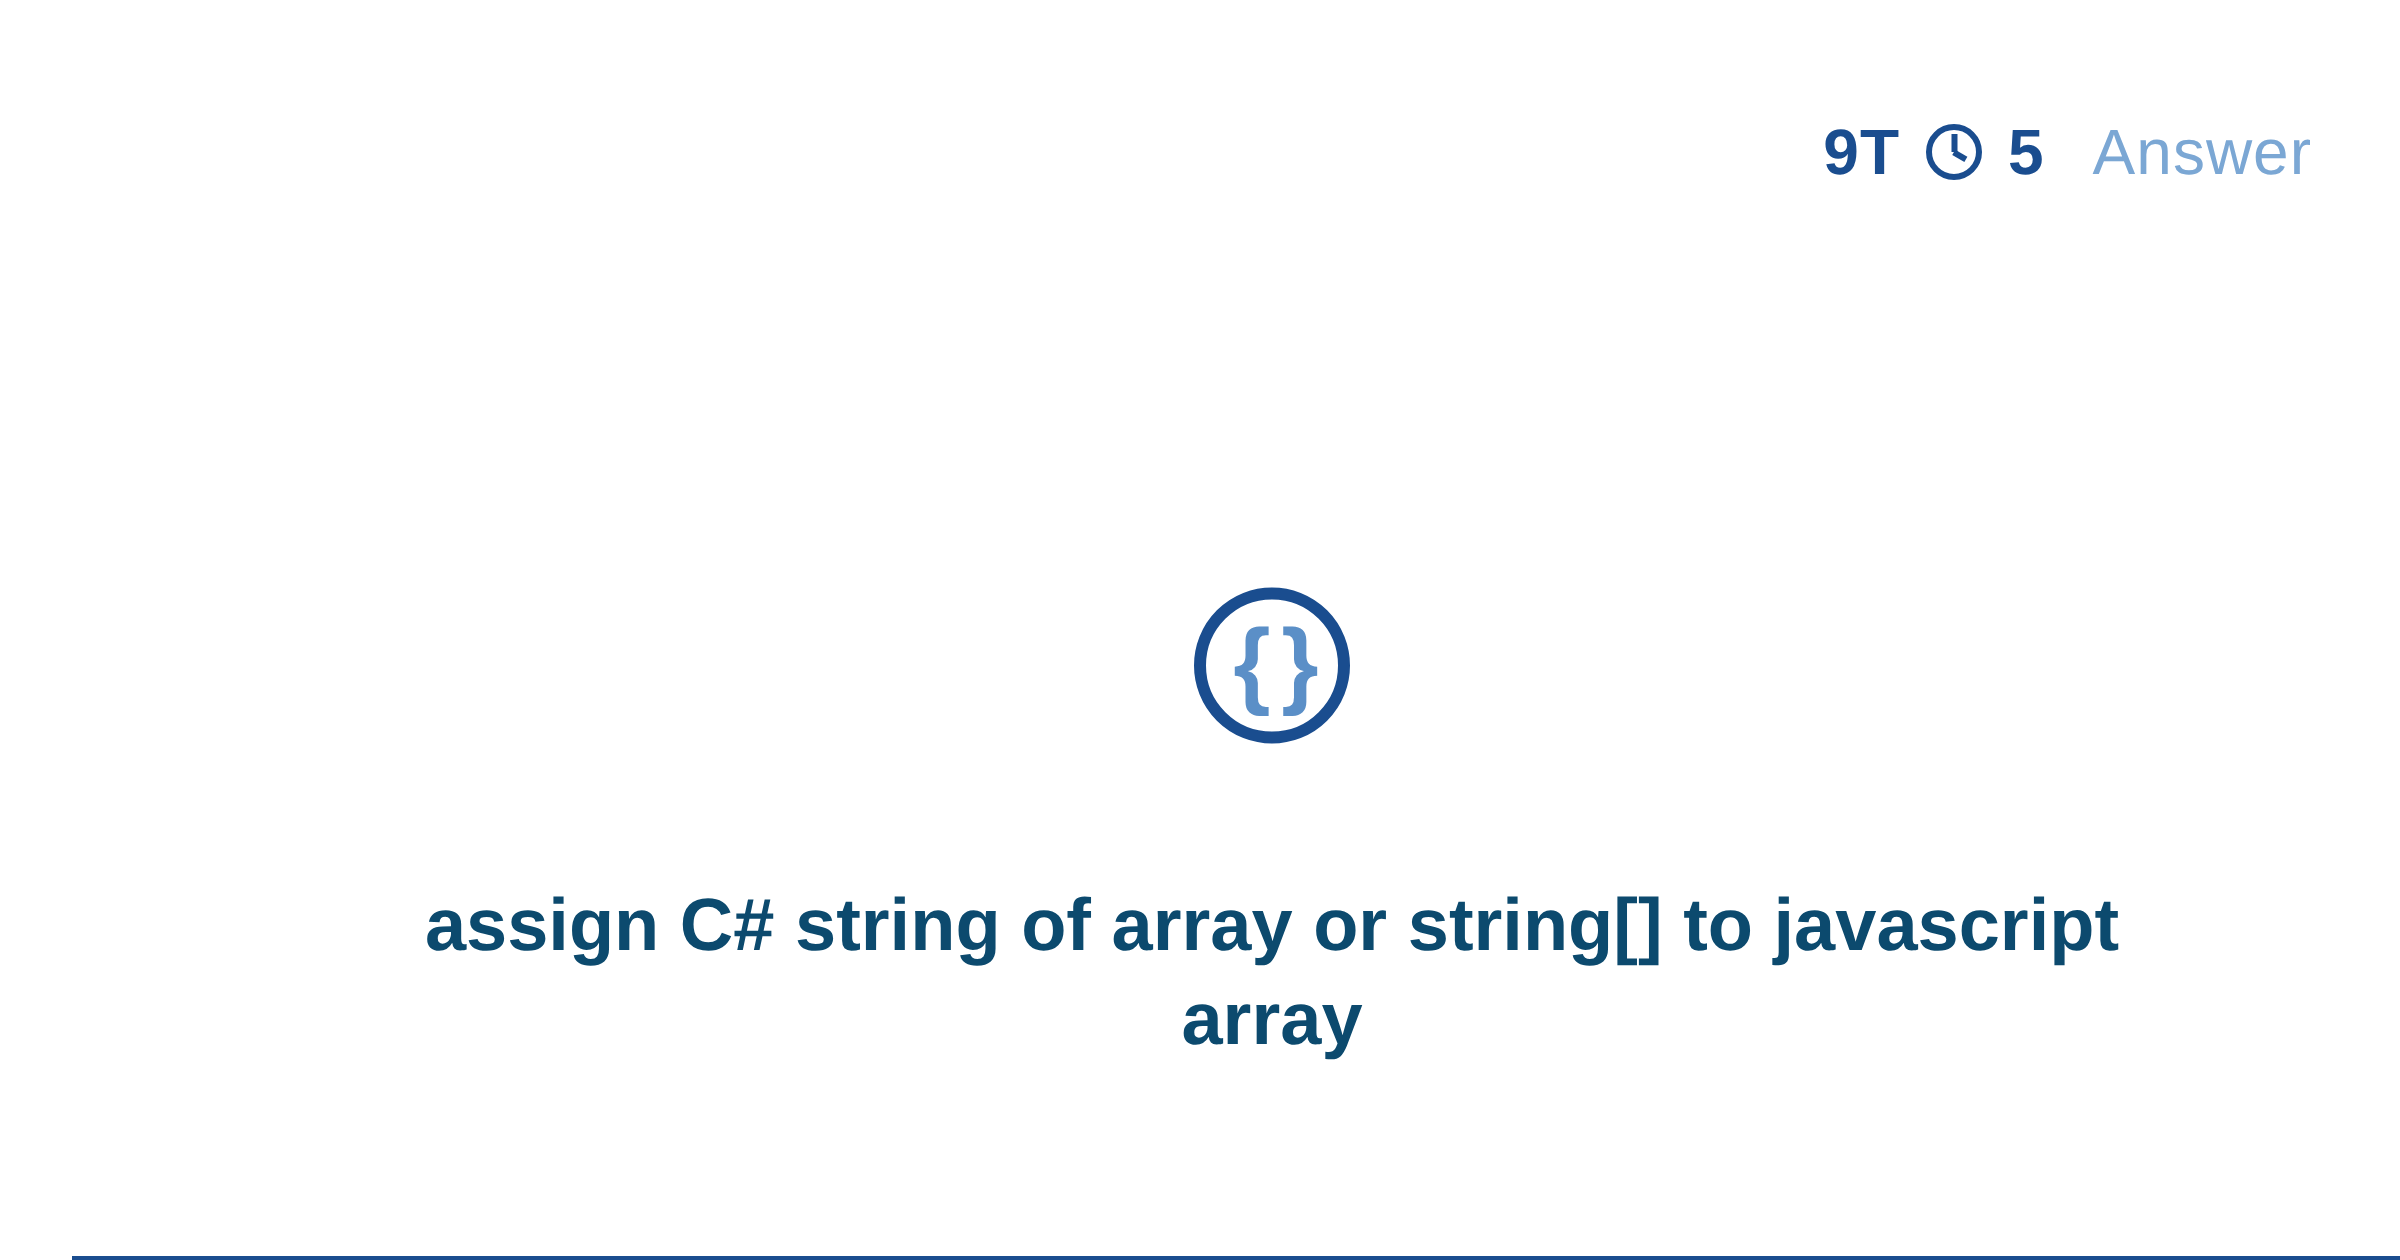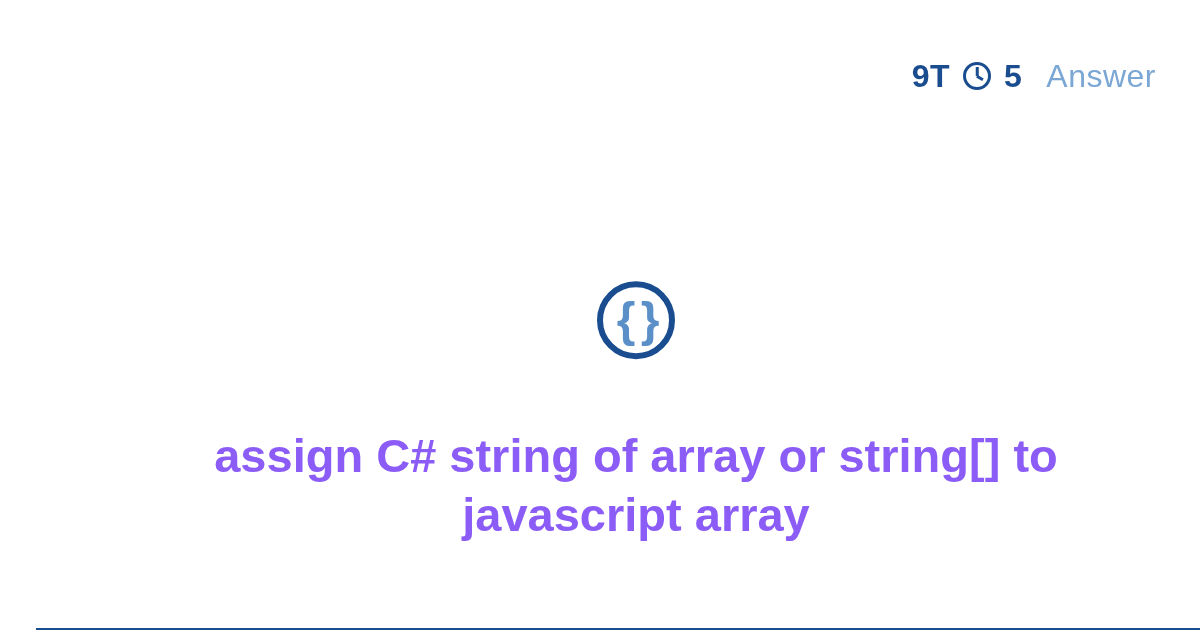--- a/index.html
+++ b/index.html
@@ -90,22 +90,22 @@
     }
     .braces-text {
       color: #5b8fc7;
       font-size: 48px;
       font-weight: 700;
       letter-spacing: -4px;
       line-height: 1;
       font-family: Arial, sans-serif;
     }
     .title {
-      color: #8b5cf6;
-      font-size: 47px;
+      color: #0c4a6e;
+      font-size: 37px;
       font-weight: 700;
       line-height: 1.25;
       max-width: 900px;
       margin: 0 auto;
     }
     .bottom-bar {
       position: absolute;
       bottom: 0;
       left: 0;
       width: 100%;

